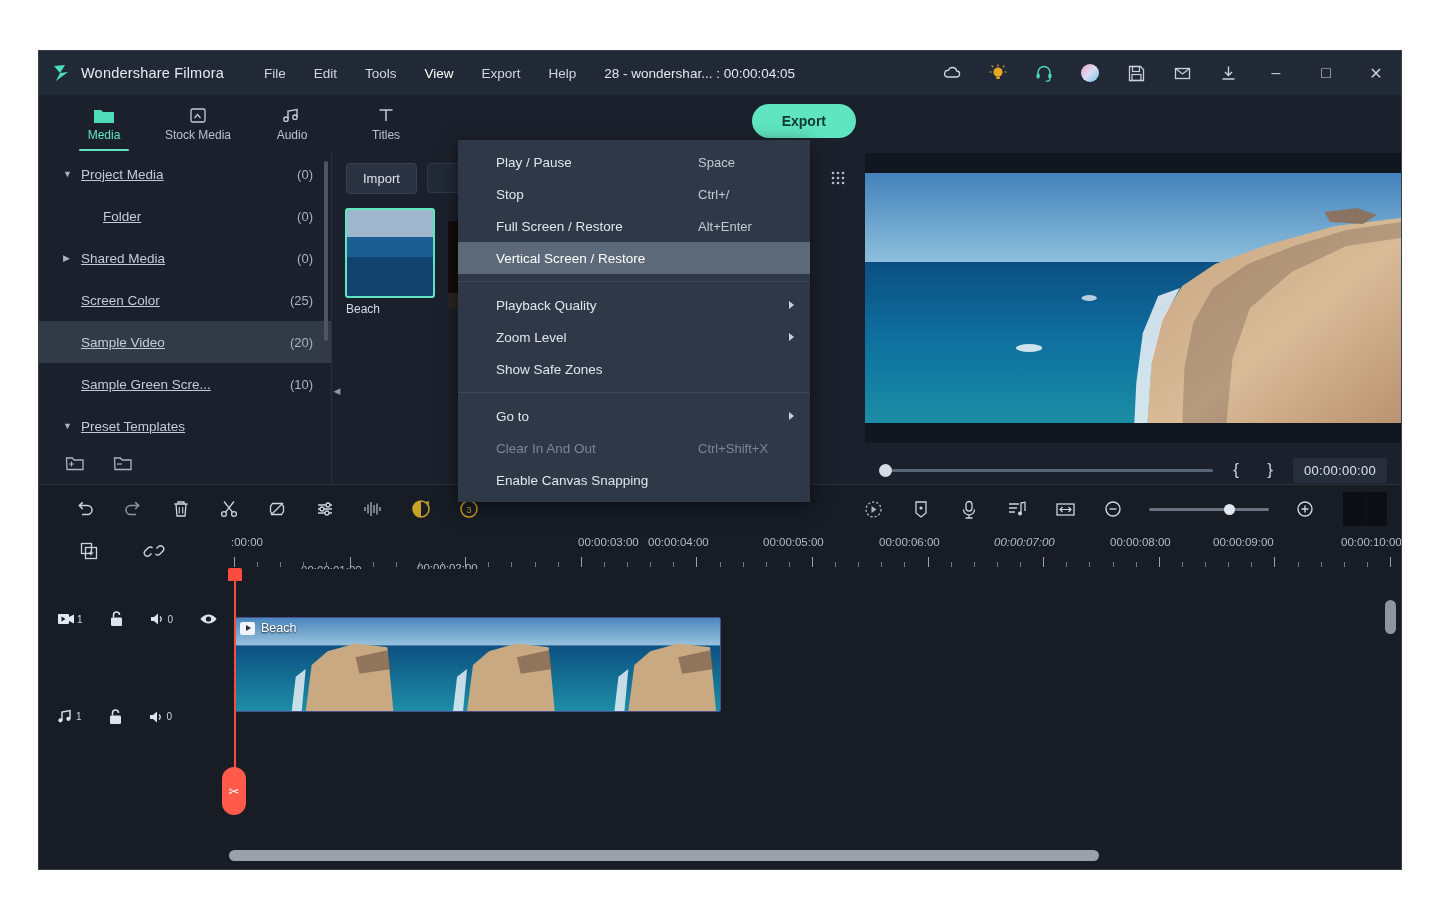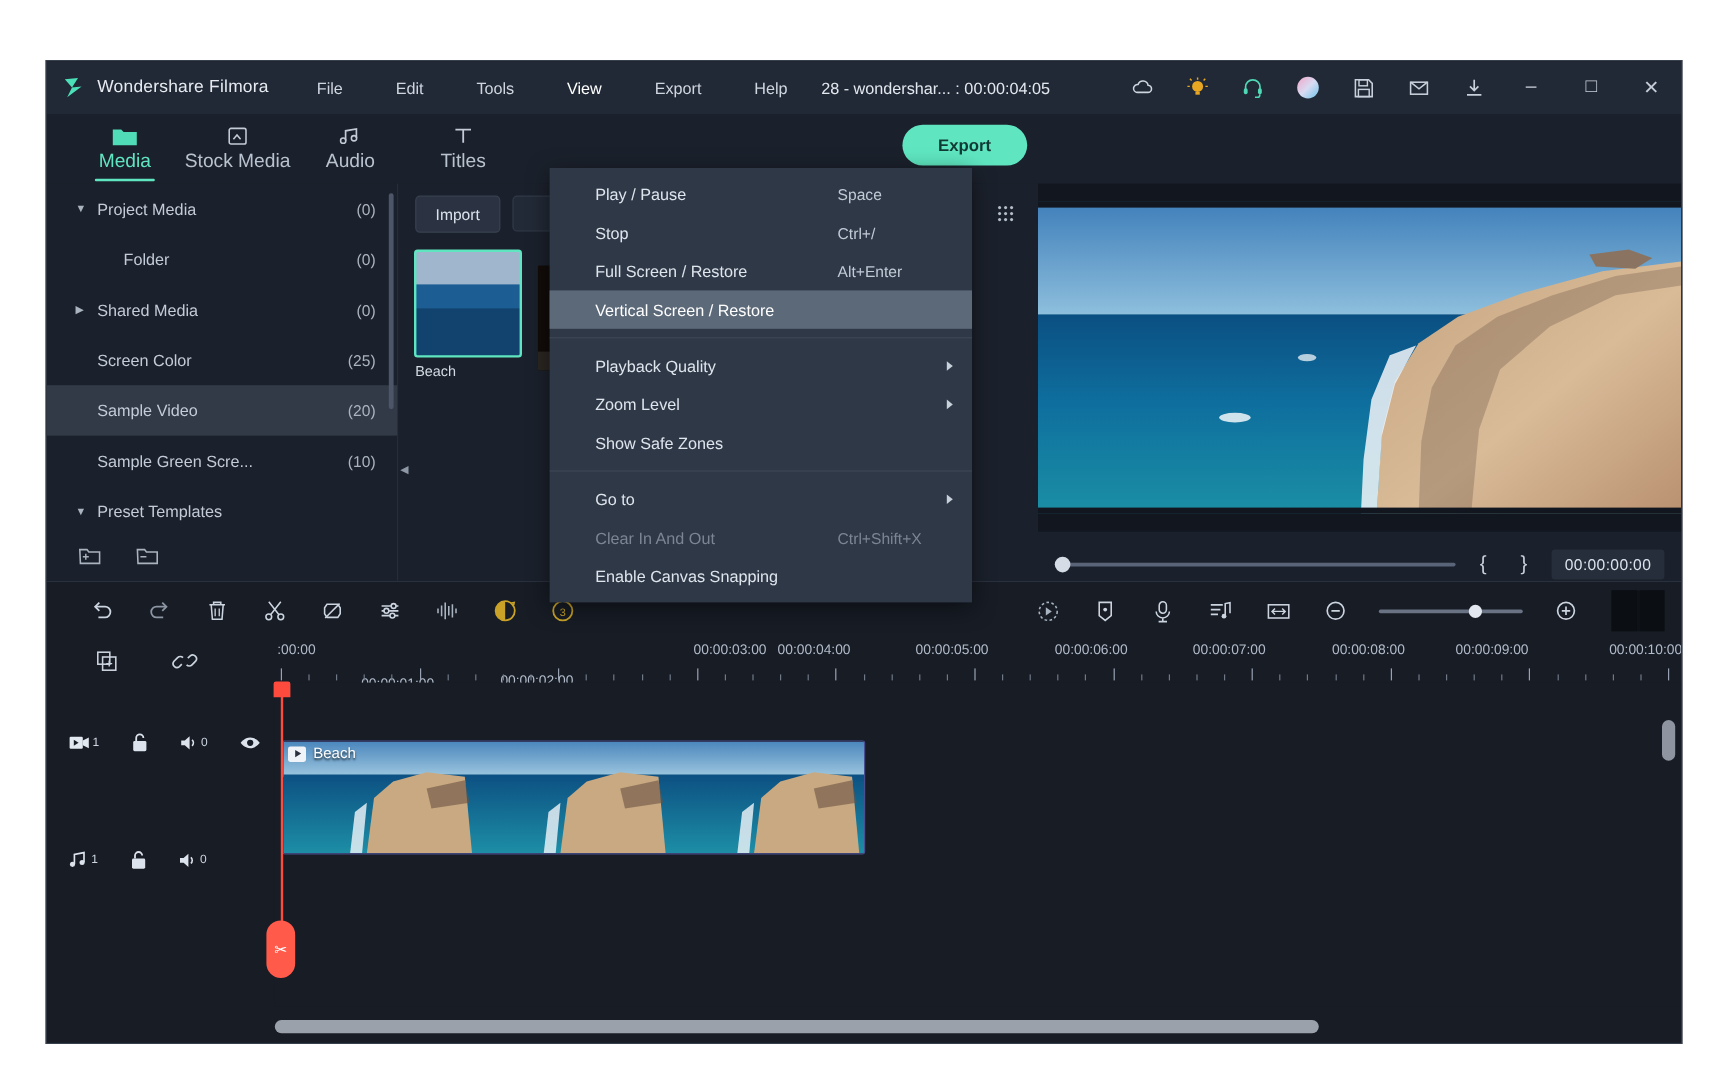--- a/index.html
+++ b/index.html
@@ -24,21 +24,21 @@
     display: flex; align-items: center;
   }
   .logo {
     width: 24px; height: 24px; margin-left: 10px; margin-right: 8px;
     display: flex; align-items: center; justify-content: center;
   }
   .app-title {
     color: #e7ebf1; font-size: 14.5px; letter-spacing: .2px;
     margin-right: 26px;
   }
-  .menubar { display: flex; align-items: center; gap: 16px; }
+  .menubar { display: flex; align-items: center; gap: 0; }
   .menu-item {
     color: #cfd6e0; font-size: 13.5px; padding: 6px 14px;
     cursor: default;
   }
   .menu-item.active { color: #ffffff; }
   .project-label {
     color: #e3e8ef; font-size: 13.5px; margin-left: 14px;
     white-space: nowrap;
   }
   .title-icons {
@@ -58,41 +58,41 @@
   .tabstrip {
     position: absolute; left: 0; top: 44px; width: 100%; height: 58px;
     background: #1b212c;
     display: flex; align-items: center; padding-left: 18px; gap: 0;
   }
   .tab {
     width: 94px; height: 58px; display: flex; flex-direction: column;
     align-items: center; justify-content: center; gap: 3px;
     position: relative;
   }
-  .tab .tlabel { font-size: 16px; color: #b9c2cf; }
+  .tab .tlabel { font-size: 12px; color: #b9c2cf; }
   .tab.active .tlabel { color: #5fe6c0; }
   .tab.active::after {
     content: ""; position: absolute; bottom: 2px; left: 22px;
     width: 50px; height: 2.5px; background: #5fe6c0; border-radius: 2px;
   }
 
   
   .sidebar {
     position: absolute; left: 0; top: 102px; width: 293px; bottom: 385px;
     background: #1b212c; border-right: 1px solid #2a313e;
   }
   .side-row {
     height: 42px; display: flex; align-items: center;
     padding-left: 24px; padding-right: 18px; color: #c3cbd8; font-size: 13.5px;
   }
   .side-row.sel { background: #323a47; }
   .side-row .caret {
     width: 18px; font-size: 9px; color: #aab3c0; flex-shrink: 0;
   }
-  .side-row .slabel { flex: 1; white-space: nowrap; overflow: hidden; }
+  .side-row .slabel { flex: 1; white-space: nowrap; overflow: hidden; text-decoration: underline; }
   .side-row .scount { color: #aab3c0; font-size: 13px; }
   .side-row.indent .slabel { padding-left: 22px; }
   .sidebar-bottom {
     position: absolute; left: 0; bottom: 0; width: 100%; height: 42px;
     display: flex; align-items: center; gap: 28px; padding-left: 26px;
     color: #aab3c0;
   }
   .side-scroll {
     position: absolute; right: 3px; top: 8px; width: 4px; height: 180px;
     background: #4d5668; border-radius: 2px;
@@ -760,21 +760,21 @@
     </div>
 
     <div class="ruler">
       <div class="tick-label" style="left:2px;">:00:00</div>
       <div class="tick-label" style="left:72px;margin-top:28px;">00:00:01:00</div>
       <div class="tick-label" style="left:188px;margin-top:26px;">00:00:02:00</div>
       <div class="tick-label" style="left:303px;margin-left:46px;">00:00:03:00</div>
       <div class="tick-label" style="left:419px;">00:00:04:00</div>
       <div class="tick-label" style="left:534px;">00:00:05:00</div>
       <div class="tick-label" style="left:650px;">00:00:06:00</div>
-      <div class="tick-label" style="left:765px;">00:00:07:00</div>
+      <div class="tick-label" style="left:765px;font-style:italic;">00:00:07:00</div>
       <div class="tick-label" style="left:881px;">00:00:08:00</div>
       <div class="tick-label" style="left:984px;">00:00:09:00</div>
       <div class="tick-label" style="left:1112px;">00:00:10:00</div>
       <div id="ticks">
           <div class="tick major" style="left: 5px;"></div>
           <div class="tick minor" style="left: 28.12px;"></div>
           <div class="tick minor" style="left: 51.24px;"></div>
           <div class="tick minor" style="left: 74.36px;"></div>
           <div class="tick minor" style="left: 97.48px;"></div>
           <div class="tick major" style="left: 120.6px;"></div>

